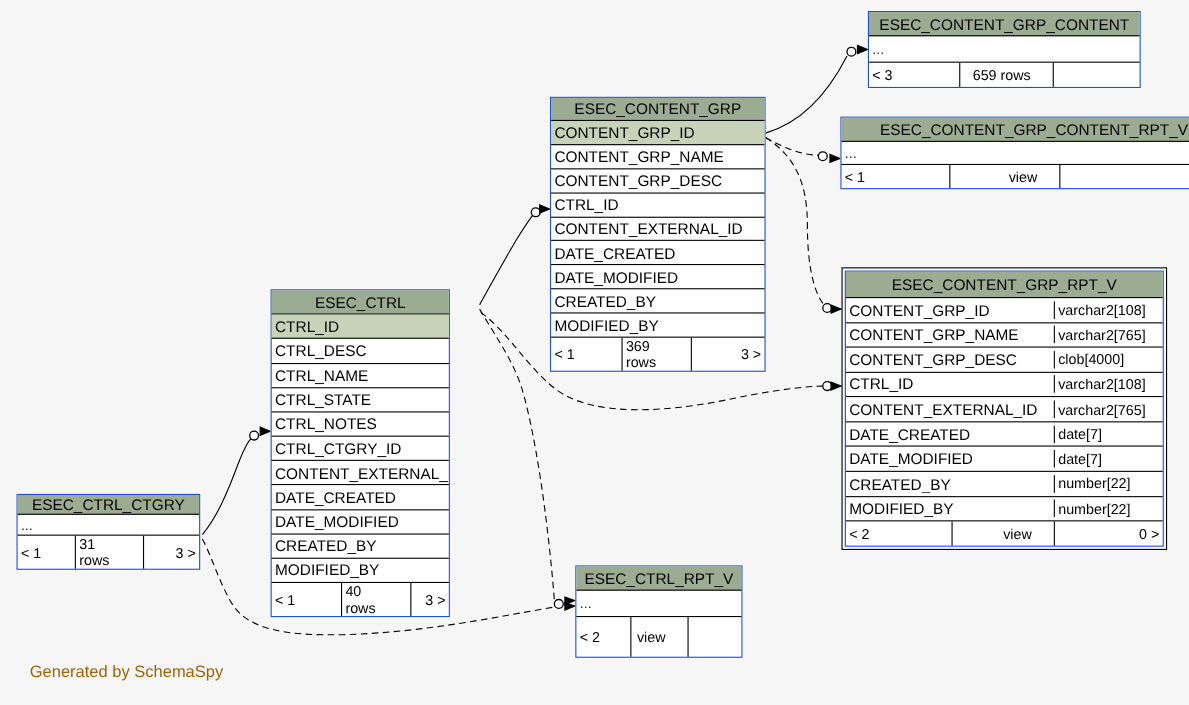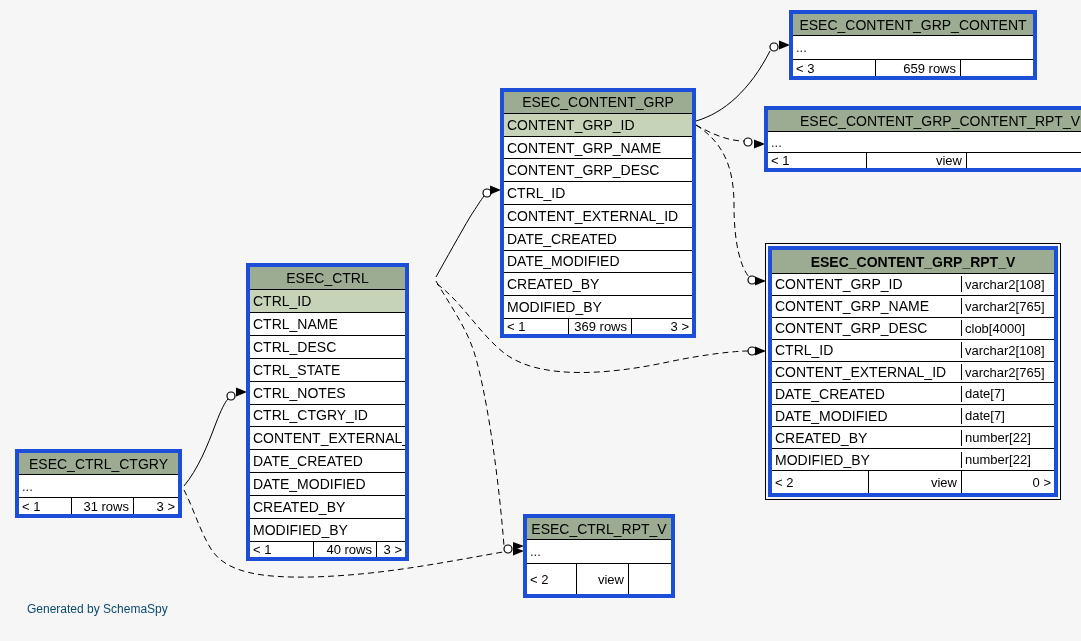--- a/index.html
+++ b/index.html
@@ -1,38 +1,38 @@
 <!DOCTYPE html>
 <html><head>
 <meta charset="utf-8">
 <style>
   html,body{margin:0;padding:0;}
   body{font-family:"Liberation Sans", sans-serif;}
   #canvas{position:relative;width:1081px;height:641px;background:#f6f6f6;overflow:hidden;}
   #rels{position:absolute;left:0;top:0;width:1081px;height:641px;z-index:1;pointer-events:none;}
-  .tbl{position:absolute;z-index:2;background:#ffffff;border:4px solid #1d4ed8;box-sizing:border-box;
+  .tbl{position:absolute;z-index:2;background:#ffffff;border:1px solid #1d4ed8;box-sizing:border-box;
        display:flex;flex-direction:column;color:#000;}
   .tbl.dbl{outline:1px solid #000;outline-offset:2px;}
   .hd{background:#9bac92;text-align:center;border-bottom:1px solid #000;box-sizing:border-box;
       font-size:14px;display:flex;align-items:center;justify-content:center;white-space:nowrap;overflow:hidden;}
   .row{border-bottom:1px solid #000;box-sizing:border-box;font-size:14px;padding-left:3px;
        display:flex;align-items:center;white-space:nowrap;overflow:hidden;}
   .row.pk{background:#c6d3b9;}
   .row.el{color:#2a2a2a;font-size:13px;}
   .row.split{padding:0;flex:1 1 auto;}
   .cn{width:190px;flex:0 0 190px;border-right:1px solid #000;box-sizing:border-box;padding-left:3px;
       display:flex;align-items:center;overflow:hidden;white-space:nowrap;}
   .ct{flex:1;padding-left:3px;font-size:13px;display:flex;align-items:center;overflow:hidden;white-space:nowrap;}
   .ft{display:flex;flex:1 1 auto;font-size:13px;}
   .fc{border-right:1px solid #000;box-sizing:border-box;padding:0 3px;display:flex;align-items:center;overflow:hidden;}
   .fc:last-child{border-right:none;}
   .fc.prev{justify-content:flex-start;}
-  .fc.info{justify-content:flex-end;padding-right:4px;text-align:right;}
+  .fc.info{justify-content:flex-end;padding-right:20px;}
   .fc.next{justify-content:flex-end;}
-  #credit{position:absolute;left:27px;top:602px;font-size:12px;color:#0c4a6e;z-index:2;}
+  #credit{position:absolute;left:27px;top:602px;font-size:15px;color:#a16207;z-index:2;}
   .rel{fill:none;stroke:#000;stroke-width:1;}
   .rel.dash{stroke-dasharray:6 4;}
   .term-circle{fill:#ffffff;stroke:#000;stroke-width:1.2;}
   .term-arrow{fill:#000;stroke:none;}
 </style>
 </head>
 <body>
 
 <div id="canvas">
 
@@ -104,22 +104,22 @@
     <div class="ft">
       <div class="fc prev" style="flex:0 0 65px;">&lt; 1</div>
       <div class="fc info" style="flex:0 0 63px;">369 rows</div>
       <div class="fc next" style="flex:1;">3 &gt;</div>
     </div>
   </div>
 
   <div class="tbl" style="left:246px;top:243px;width:163px;height:298px;margin-top:20px;">
     <div class="hd" style="height:23px;">ESEC_CTRL</div>
     <div class="row pk" style="height:23px;">CTRL_ID</div>
+    <div class="row" style="height:23px;">CTRL_DESC</div>
     <div class="row" style="height:23px;">CTRL_NAME</div>
-    <div class="row" style="height:23px;">CTRL_DESC</div>
     <div class="row" style="height:23px;">CTRL_STATE</div>
     <div class="row" style="height:23px;">CTRL_NOTES</div>
     <div class="row" style="height:23px;">CTRL_CTGRY_ID</div>
     <div class="row" style="height:23px;">CONTENT_EXTERNAL_ID</div>
     <div class="row" style="height:23px;">DATE_CREATED</div>
     <div class="row" style="height:23px;">DATE_MODIFIED</div>
     <div class="row" style="height:23px;">CREATED_BY</div>
     <div class="row" style="height:23px;">MODIFIED_BY</div>
     <div class="ft">
       <div class="fc prev" style="flex:0 0 64px;">&lt; 1</div>
@@ -142,21 +142,21 @@
     <div class="hd" style="height:22px;">ESEC_CTRL_RPT_V</div>
     <div class="row el" style="height:24px;">...</div>
     <div class="ft">
       <div class="fc prev" style="flex:0 0 50px;">&lt; 2</div>
       <div class="fc info" style="flex:0 0 52px;">view</div>
       <div class="fc next" style="flex:1;"></div>
     </div>
   </div>
 
   <div class="tbl dbl" style="left:768px;top:246px;width:290px;height:251px;">
-    <div class="hd" style="height:24px;flex:0 0 24px;font-weight:bold;">ESEC_CONTENT_GRP_RPT_V</div>
+    <div class="hd" style="height:24px;flex:0 0 24px;">ESEC_CONTENT_GRP_RPT_V</div>
     <div class="row split">
       <div class="cn">CONTENT_GRP_ID</div>
       <div class="ct">varchar2[108]</div>
     </div>
     <div class="row split">
       <div class="cn">CONTENT_GRP_NAME</div>
       <div class="ct">varchar2[765]</div>
     </div>
     <div class="row split">
       <div class="cn">CONTENT_GRP_DESC</div>

